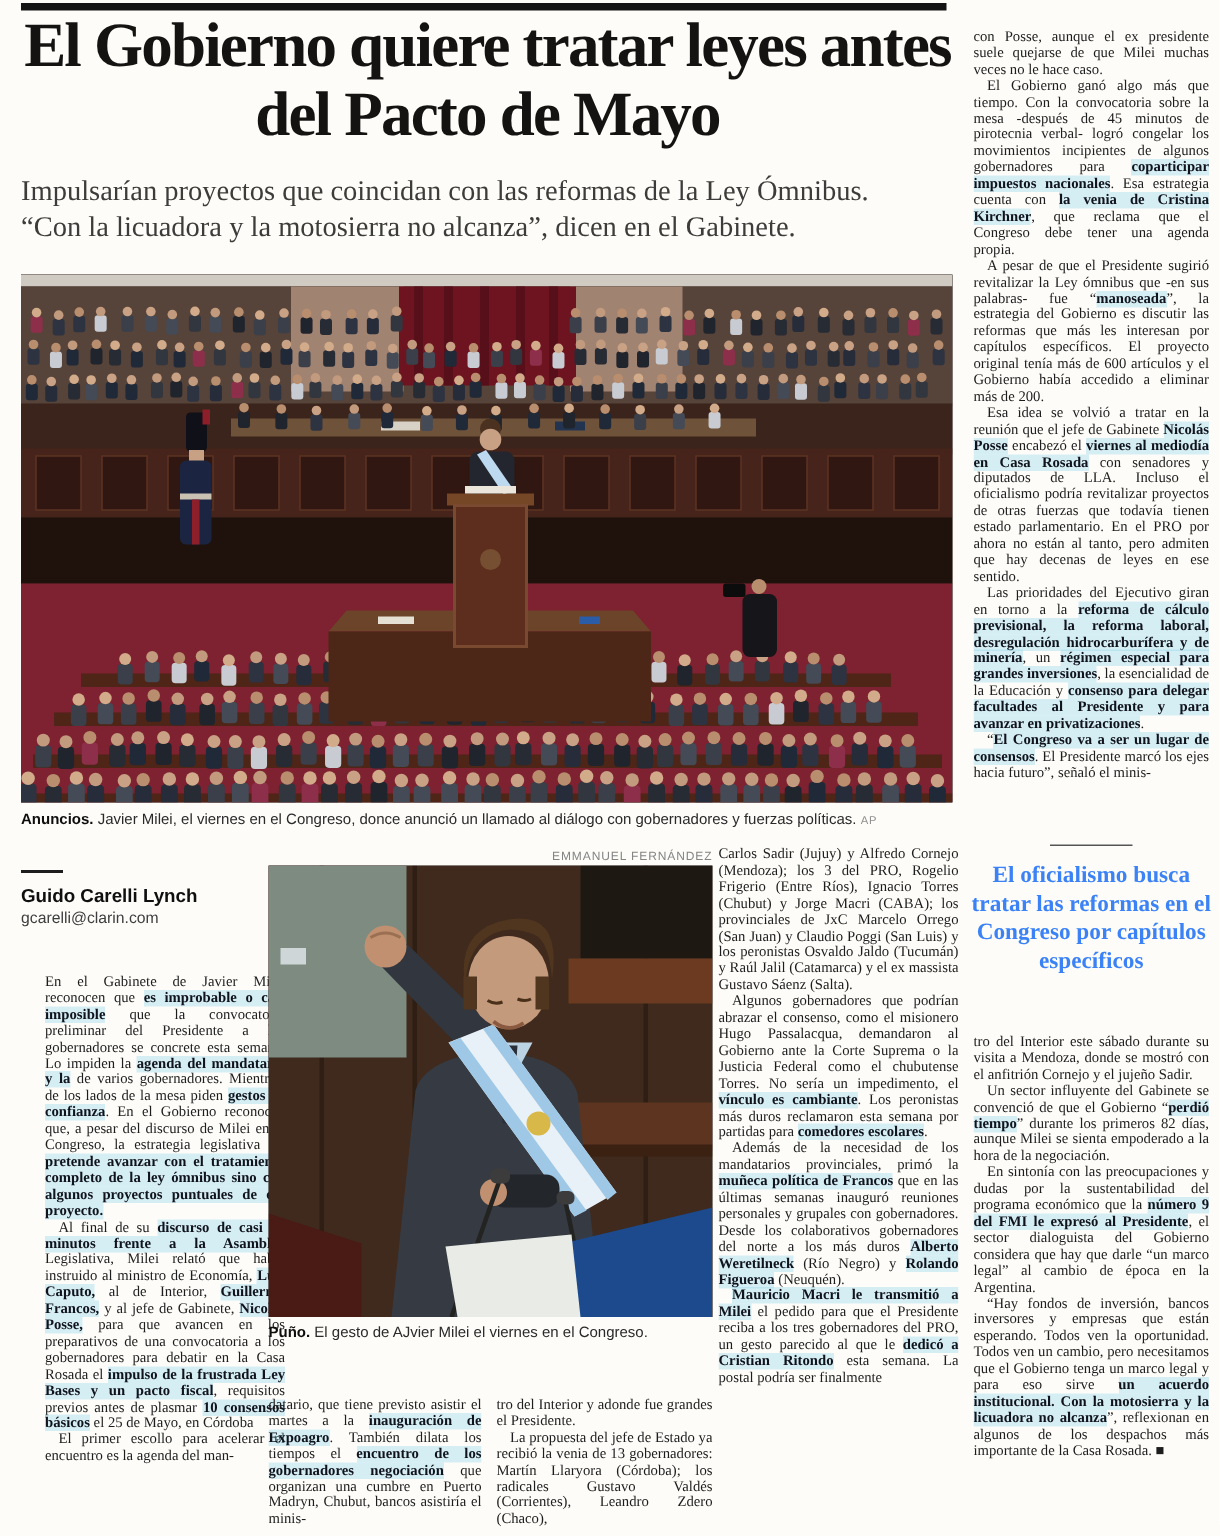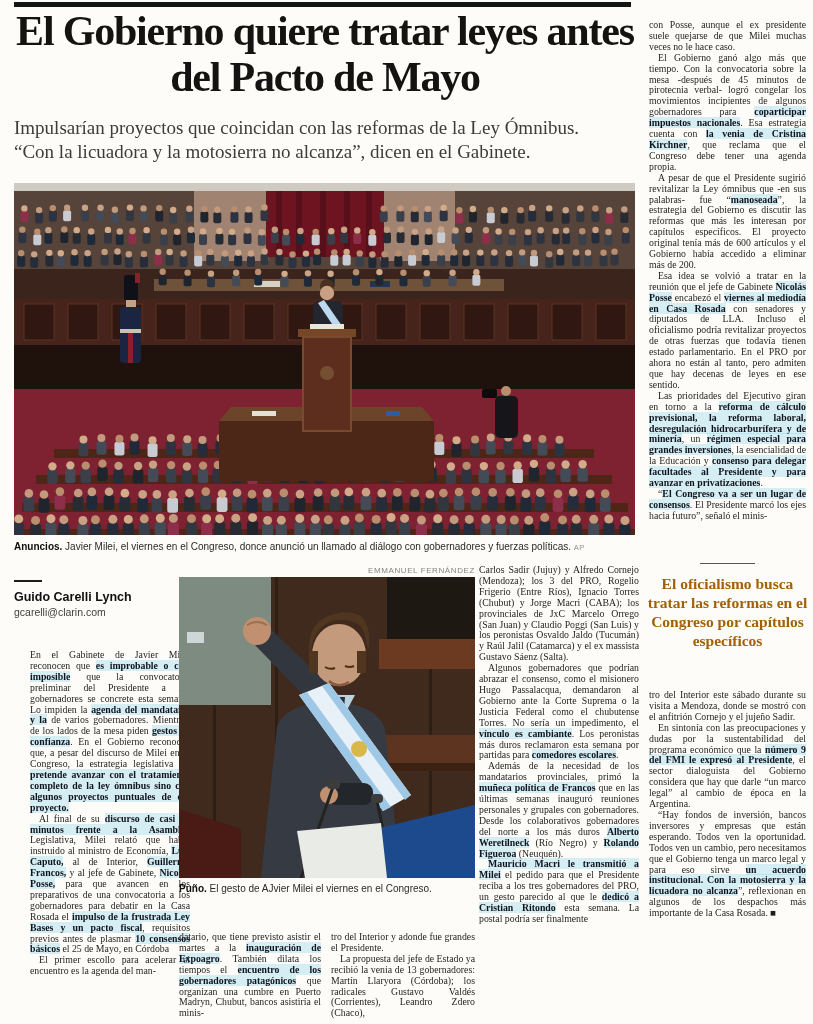--- a/index.html
+++ b/index.html
@@ -15,21 +15,21 @@
   .para.ind{text-indent:9px;}
   .hl{font-weight:bold;color:#10131c;background:rgba(122,206,231,0.30);}
   .caption{font-family:"Liberation Sans",sans-serif;font-size:10px;line-height:12px;color:#2a2a2a;}
   .cap-lead{font-weight:bold;color:#0e0e0e;}
   .cap-credit{font-size:7.5px;color:#8f8f8f;letter-spacing:0.5px;}
   .credit{font-family:"Liberation Sans",sans-serif;font-size:8px;color:#848484;
           letter-spacing:0.6px;text-align:right;}
   .byline-name{font-family:"Liberation Sans",sans-serif;font-weight:bold;font-size:12.5px;color:#0f0f0f;}
   .byline-email{font-family:"Liberation Sans",sans-serif;font-size:10.5px;color:#3e3e3e;text-decoration:none;}
   .pullquote{font-family:"Liberation Serif",serif;font-weight:bold;font-size:15.5px;
-             line-height:19px;text-align:center;color:#a16207;}
+             line-height:19px;text-align:center;color:#3b82f6;}
   .rule{background:#1d1d1d;}
   .photo-frame{overflow:hidden;background:#2a1a14;}
   svg{display:block;}
 </style>
 </head>
 <body>
 
 <div class="page">
 
   <div class="abs topbar" style="left:14px;top:2px;width:617px;"></div>
@@ -729,21 +729,21 @@
       <polygon points="196,252 296,228 296,301 206,301" fill="#1c4a8c"></polygon>
       <polygon points="118,254 202,246 208,301 126,301" fill="#e9ebe6"></polygon>
     </svg>
   </div>
 
   <div class="abs caption" style="left:179px;top:883px;width:296px;">
     <span class="cap-lead">Puño.</span><span> El gesto de AJvier Milei el viernes en el Congreso.</span>
   </div>
 
   <div class="abs bodycol" style="left:179px;top:932px;width:142px;height:92px;">
-      <p class="para"><span>datario, que tiene previsto asistir el martes a la </span><span class="hl">inauguración de Expoagro</span><span>. También dilata los tiempos el </span><span class="hl">encuentro de los gobernadores patagónicos</span><span> que organizan una cumbre en Puerto Madryn, Chubut, bancos asistiría el minis-</span></p>
+      <p class="para"><span>datario, que tiene previsto asistir el martes a la </span><span class="hl">inauguración de Expoagro</span><span>. También dilata los tiempos el </span><span class="hl">encuentro de los gobernadores negociación</span><span> que organizan una cumbre en Puerto Madryn, Chubut, bancos asistiría el minis-</span></p>
     </div>
   <div class="abs bodycol" style="left:331px;top:932px;width:144px;height:92px;">
       <p class="para"><span>tro del Interior y adonde fue grandes el Presidente.</span></p>
       <p class="para ind"><span>La propuesta del jefe de Estado ya recibió la venia de 13 gobernadores: Martín Llaryora (Córdoba); los radicales Gustavo Valdés (Corrientes), Leandro Zdero (Chaco),</span></p>
     </div>
 
   <div class="abs bodycol" style="left:479px;top:565px;width:160px;height:459px;">
       <p class="para"><span>Carlos Sadir (Jujuy) y Alfredo Cornejo (Mendoza); los 3 del PRO, Rogelio Frigerio (Entre Ríos), Ignacio Torres (Chubut) y Jorge Macri (CABA); los provinciales de JxC Marcelo Orrego (San Juan) y Claudio Poggi (San Luis) y los peronistas Osvaldo Jaldo (Tucumán) y Raúl Jalil (Catamarca) y el ex massista Gustavo Sáenz (Salta).</span></p>
       <p class="para ind"><span>Algunos gobernadores que podrían abrazar el consenso, como el misionero Hugo Passalacqua, demandaron al Gobierno ante la Corte Suprema o la Justicia Federal como el chubutense Torres. No sería un impedimento, el </span><span class="hl">vínculo es cambiante</span><span>. Los peronistas más duros reclamaron esta semana por partidas para </span><span class="hl">comedores escolares</span><span>.</span></p>
       <p class="para ind"><span>Además de la necesidad de los mandatarios provinciales, primó la </span><span class="hl">muñeca política de Francos</span><span> que en las últimas semanas inauguró reuniones personales y grupales con gobernadores. Desde los colaborativos gobernadores del norte a los más duros </span><span class="hl">Alberto Weretilneck</span><span> (Río Negro) y </span><span class="hl">Rolando Figueroa</span><span> (Neuquén).</span></p>
@@ -757,17 +757,18 @@
       <p class="para ind"><span>Esa idea se volvió a tratar en la reunión que el jefe de Gabinete </span><span class="hl">Nicolás Posse</span><span> encabezó el </span><span class="hl">viernes al mediodía en Casa Rosada</span><span> con senadores y diputados de LLA. Incluso el oficialismo podría revitalizar proyectos de otras fuerzas que todavía tienen estado parlamentario. En el PRO por ahora no están al tanto, pero admiten que hay decenas de leyes en ese sentido.</span></p>
       <p class="para ind"><span>Las prioridades del Ejecutivo giran en torno a la </span><span class="hl">reforma de cálculo previsional, la reforma laboral, desregulación hidrocarburífera y de minería</span><span>, un </span><span class="hl">régimen especial para grandes inversiones</span><span>, la esencialidad de la Educación y </span><span class="hl">consenso para delegar facultades al Presidente y para avanzar en privatizaciones</span><span>.</span></p>
       <p class="para ind"><span>“</span><span class="hl">El Congreso va a ser un lugar de consensos</span><span>. El Presidente marcó los ejes hacia futuro”, señaló el minis-</span></p>
     </div>
 
   <div class="abs rule" style="left:700px;top:563px;width:55px;height:1px;background:#555;"></div>
   <div class="abs pullquote" style="left:646px;top:574px;width:163px;">El oficialismo busca tratar las reformas en el Congreso por capítulos específicos</div>
 
   <div class="abs bodycol" style="left:649px;top:690px;width:157px;height:334px;">
       <p class="para"><span>tro del Interior este sábado durante su visita a Mendoza, donde se mostró con el anfitrión Cornejo y el jujeño Sadir.</span></p>
+      <p class="para ind"><span>Un sector influyente del Gabinete se convenció de que el Gobierno “</span><span class="hl">perdió tiempo</span><span>” durante los primeros 82 días, aunque Milei se sienta empoderado a la hora de la negociación.</span></p>
       <p class="para ind"><span>En sintonía con las preocupaciones y dudas por la sustentabilidad del programa económico que la </span><span class="hl">número 9 del FMI le expresó al Presidente</span><span>, el sector dialoguista del Gobierno considera que hay que darle “un marco legal” al cambio de época en la Argentina.</span></p>
       <p class="para ind"><span>“Hay fondos de inversión, bancos inversores y empresas que están esperando. Todos ven la oportunidad. Todos ven un cambio, pero necesitamos que el Gobierno tenga un marco legal y para eso sirve </span><span class="hl">un acuerdo institucional. Con la motosierra y la licuadora no alcanza</span><span>”, reflexionan en algunos de los despachos más importante de la Casa Rosada. ■</span></p>
     </div>
 
 </div>
 
 </body></html>

